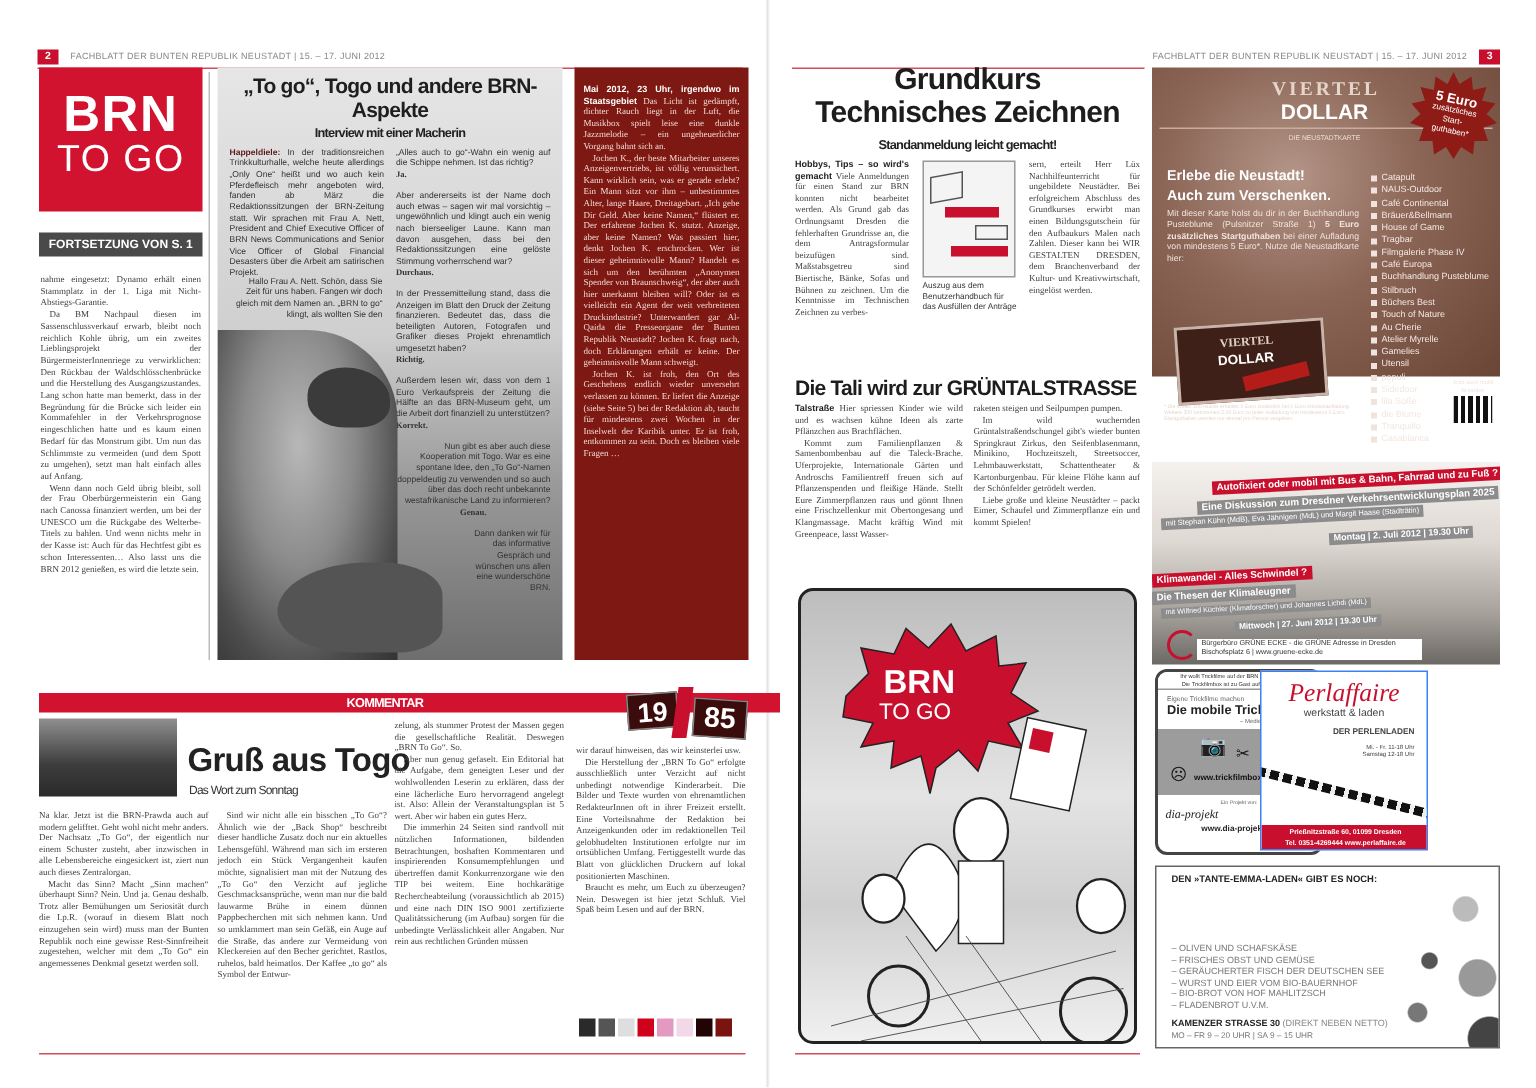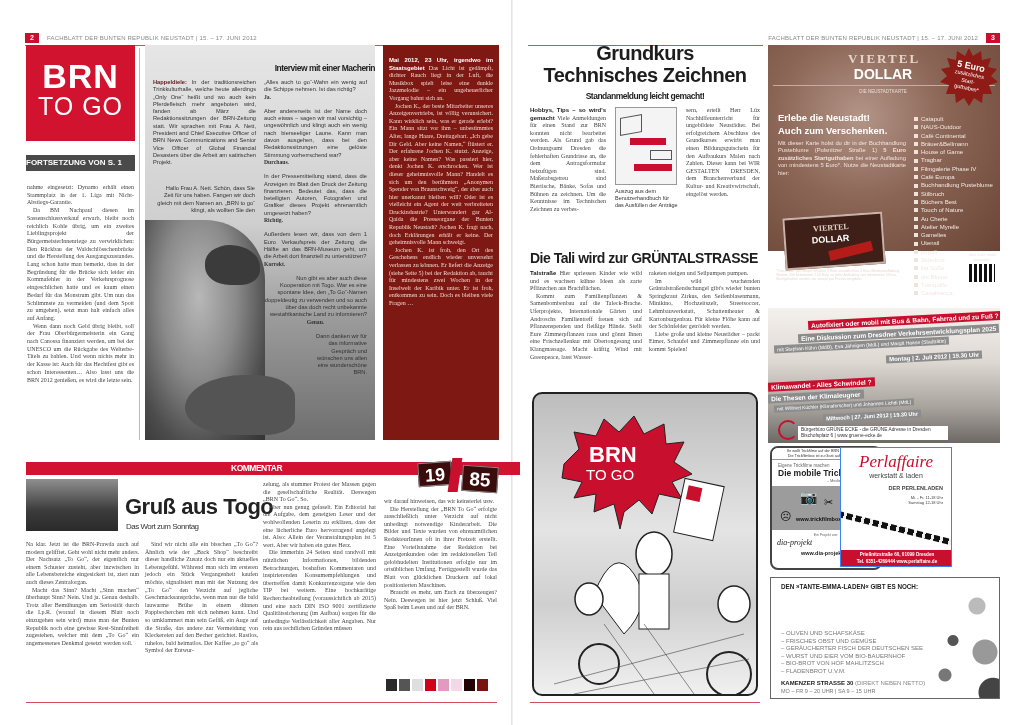--- a/index.html
+++ b/index.html
@@ -29,30 +29,31 @@
   <span class="pgnum">2</span>
   <span class="hdr" style="margin-left:4px">FACHBLATT DER BUNTEN REPUBLIK NEUSTADT | 15. – 17. JUNI 2012</span>
   <div class="rule" style="margin-top:1px"></div>
 </div>
 
 <div class="abs" style="left:26px;top:45px;width:109px;height:96px;background:#d2132f;color:#fff;text-align:center">
   <div style="font-family:'Liberation Sans',sans-serif;font-weight:bold;font-size:34px;line-height:34px;margin-top:14px;letter-spacing:1px">BRN</div>
   <div style="font-family:'Liberation Sans',sans-serif;font-size:25px;line-height:26px;letter-spacing:1px">TO GO</div>
 </div>
 
-<div class="abs" style="left:26px;top:155px;width:109px;height:16px;background:#4a4a4a;color:#fff;font-family:'Liberation Sans',sans-serif;font-weight:bold;font-size:8px;line-height:16px;text-align:left">FORTSETZUNG VON S. 1</div>
+<div class="abs" style="left:26px;top:155px;width:109px;height:16px;background:#4a4a4a;color:#fff;font-family:'Liberation Sans',sans-serif;font-weight:bold;font-size:8px;line-height:16px;text-align:center">FORTSETZUNG VON S. 1</div>
 <div class="col txt" style="left:27px;top:184px;width:107px;font-size:6px;line-height:7.7px">
   <p class="ni">nahme eingesetzt: Dynamo erhält einen Stammplatz in der 1. Liga mit Nicht-Abstiegs-Garantie.</p>
   <p>Da BM Nachpaul diesen im Sassenschlussverkauf erwarb, bleibt noch reichlich Kohle übrig, um ein zweites Lieblingsprojekt der BürgermeisterInnenriege zu verwirklichen: Den Rückbau der Waldschlösschenbrücke und die Herstellung des Ausgangszustandes. Lang schon hatte man bemerkt, dass in der Begründung für die Brücke sich leider ein Kommafehler in der Verkehrsprognose eingeschlichen hatte und es kaum einen Bedarf für das Monstrum gibt. Um nun das Schlimmste zu vermeiden (und dem Spott zu umgehen), setzt man halt einfach alles auf Anfang.</p>
   <p>Wenn dann noch Geld übrig bleibt, soll der Frau Oberbürgermeisterin ein Gang nach Canossa finanziert werden, um bei der UNESCO um die Rückgabe des Welterbe-Titels zu bahlen. Und wenn nichts mehr in der Kasse ist: Auch für das Hechtfest gibt es schon Interessenten… Also lasst uns die BRN 2012 genießen, es wird die letzte sein.</p>
 </div>
 <div class="abs" style="left:139px;top:48px;width:1px;height:392px;background:#bbb"></div>
 
 <div class="abs" style="left:145px;top:45px;width:230px;height:395px;background:linear-gradient(180deg,#e6e6e6 0%,#cfcfcf 45%,#9a9a9a 70%,#6e6e6e 100%);overflow:hidden">
-  <div class="cond" style="text-align:right;font-size:8.5px;color:#222;margin-top:18px">Interview mit einer Macherin</div>
+  <div class="cond" style="text-align:center;font-size:14px;color:#1e1e1e;margin-top:4px">„To go“, Togo und andere BRN-Aspekte</div>
+  <div class="cond" style="text-align:center;font-size:8.5px;color:#222;margin-top:2px">Interview mit einer Macherin</div>
   <div style="display:flex;gap:8px;padding:6px 8px 0 8px;font-family:'Liberation Sans',sans-serif;font-size:5.7px;line-height:7.3px;color:#333">
     <div style="width:103px;text-align:justify">
       <span class="boldlead" style="color:#5b1a1a">Happeldiele:</span>
       <span>In der traditionsreichen Trinkkulturhalle, welche heute allerdings „Only One“ heißt und wo auch kein Pferdefleisch mehr angeboten wird, fanden ab März die Redaktionssitzungen der BRN-Zeitung statt. Wir sprachen mit Frau A. Nett, President and Chief Executive Officer of BRN News Communications and Senior Vice Officer of Global Financial Desasters über die Arbeit am satirischen Projekt.</span>
     </div>
     <div style="width:103px;text-align:justify">
       <div>„Alles auch to go“-Wahn ein wenig auf die Schippe nehmen. Ist das richtig?</div>
       <div style="font-family:'Liberation Serif',serif;font-weight:bold">Ja.</div>
       <div style="margin-top:7px">Aber andererseits ist der Name doch auch etwas – sagen wir mal vorsichtig – ungewöhnlich und klingt auch ein wenig nach bierseeliger Laune. Kann man davon ausgehen, dass bei den Redaktionssitzungen eine gelöste Stimmung vorherrschend war?</div>
       <div style="font-family:'Liberation Serif',serif;font-weight:bold">Durchaus.</div>

